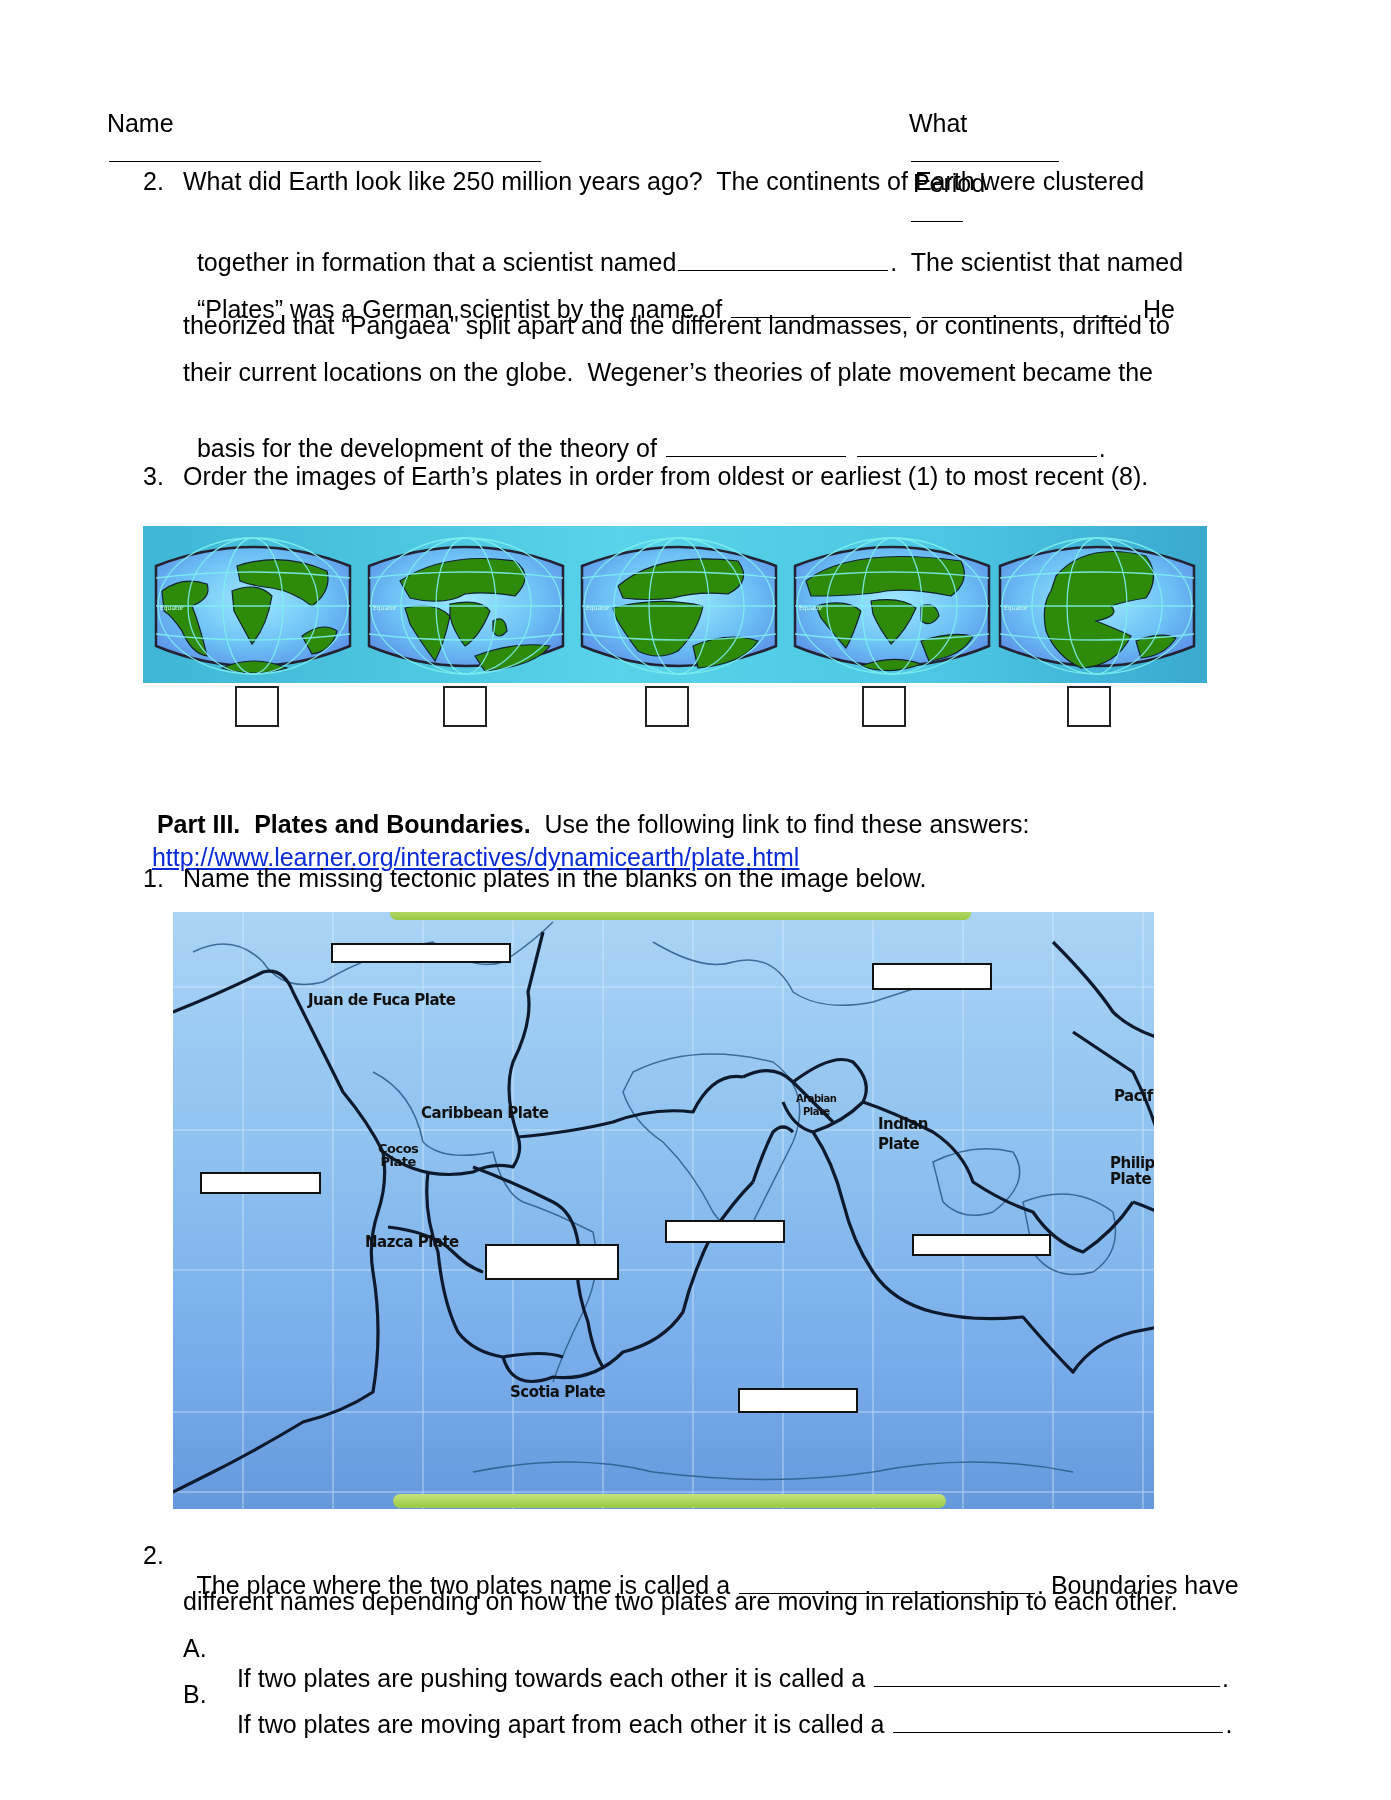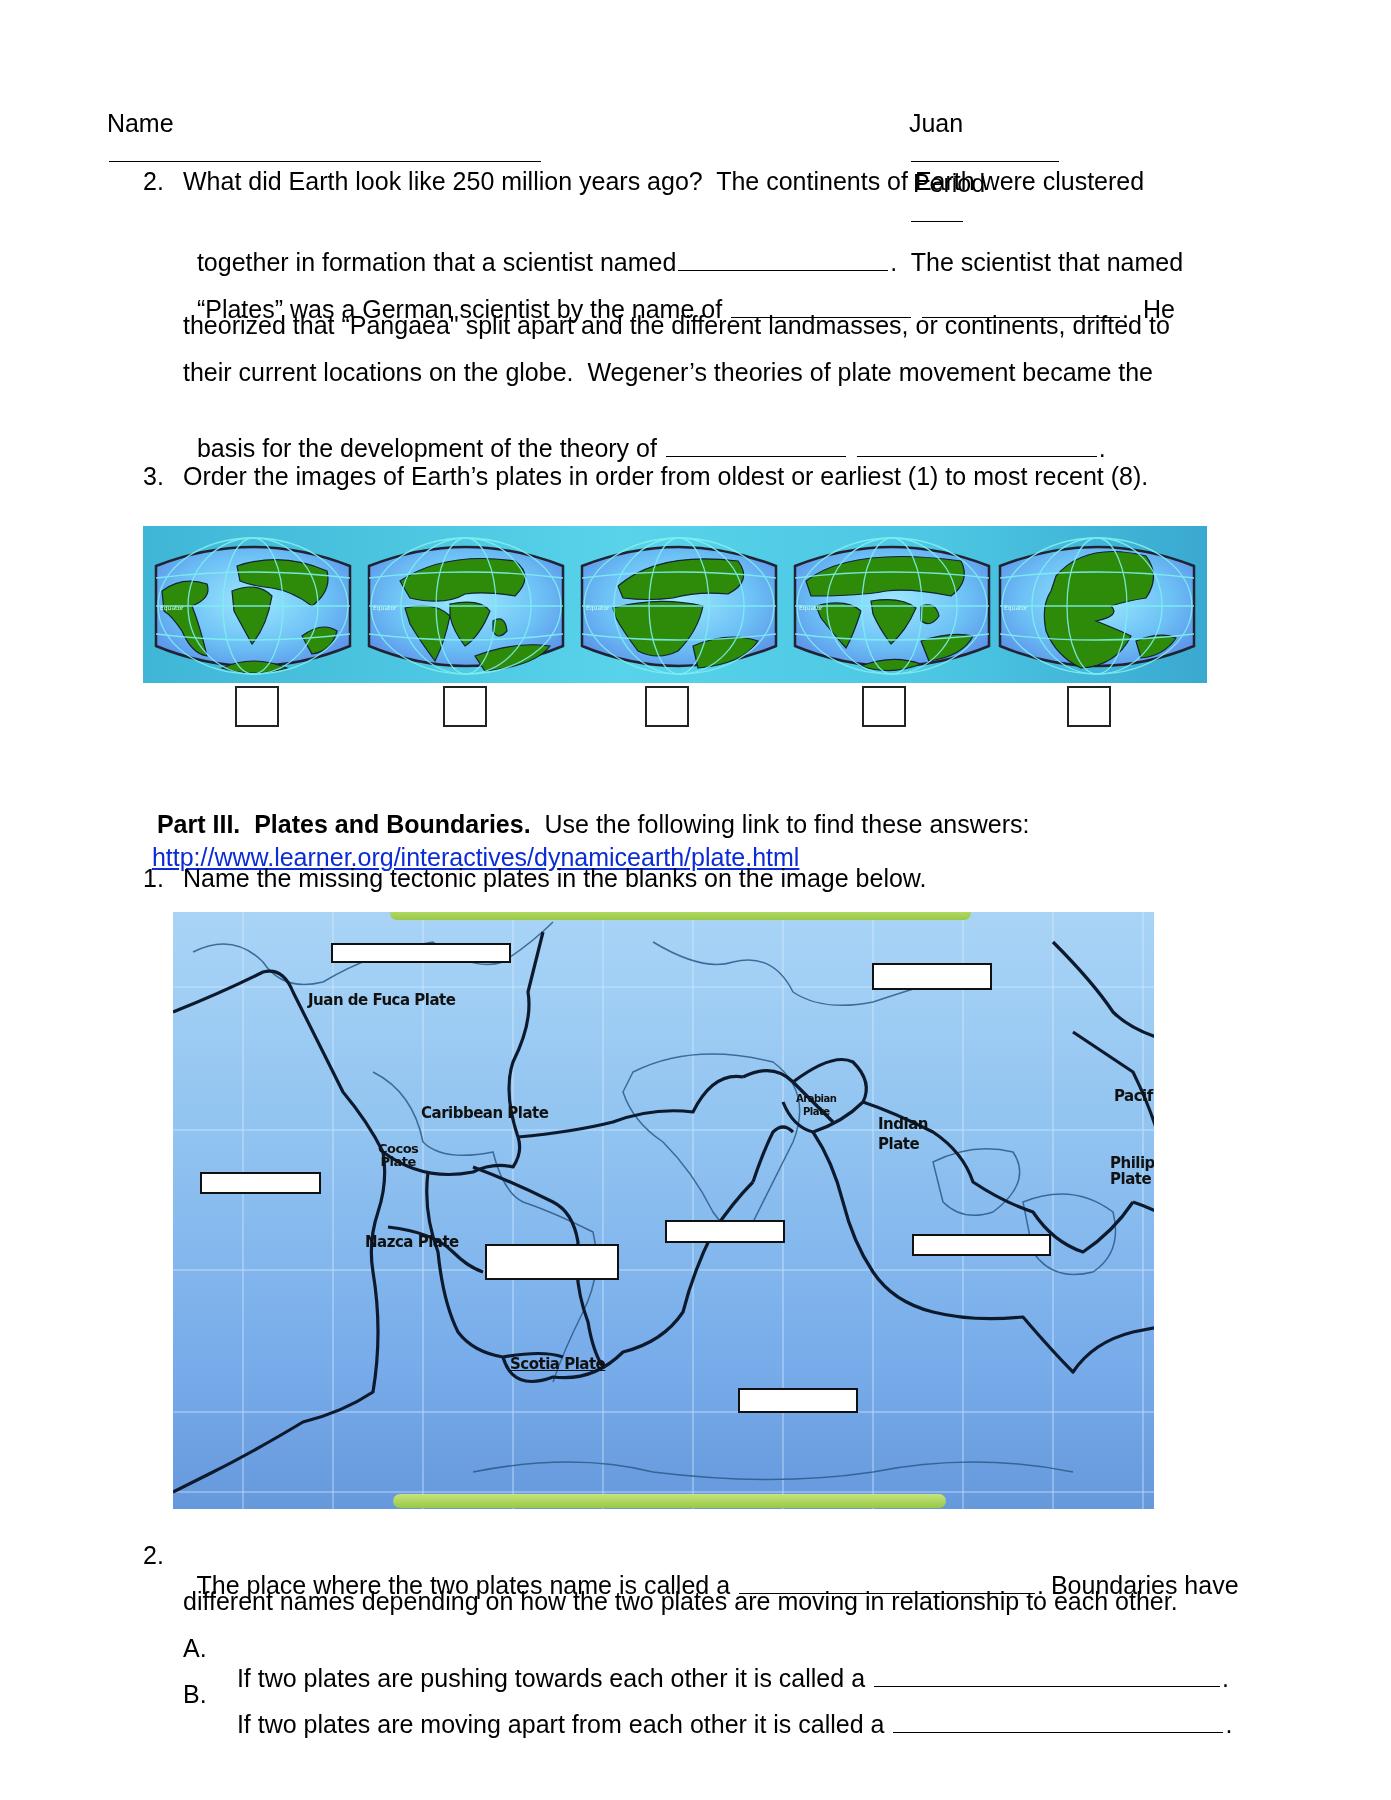--- a/index.html
+++ b/index.html
@@ -23,21 +23,21 @@
   .map-blank { position: absolute; background: #fff; border: 2px solid #111; box-sizing: border-box; }
 </style>
 </head>
 <body>
 
 <div class="abs txt" style="left:93px; top:78px;">
   <span>Name</span>
   <span class="blank" style="width:432px;"></span>
 </div>
 <div class="abs txt" style="left:895px; top:78px;">
-  <span>Juan</span>
+  <span>What</span>
   <span class="blank" style="width:148px;"></span>
   <span style="margin-left:4px;">Period</span>
   <span class="blank" style="width:52px;"></span>
 </div>
 
 <div class="abs txt" style="left:143px; top:166px;">2.</div>
 <div class="abs txt" style="left:183px; top:166px;">What did Earth look like 250 million years ago?  The continents of Earth were clustered</div>
 <div class="abs txt" style="left:183px; top:217px;">
   <span>together in formation that a scientist named</span><span class="blank" style="width:210px;"></span><span>.  The scientist that named</span>
 </div>
@@ -227,21 +227,21 @@
   </svg>
 
   <div class="bar" style="left:217px; top:-6px; width:581px;"></div>
   <div class="bar" style="left:220px; top:582px; width:553px;"></div>
 
   <div class="plate-label" style="left:135px; top:80px;">Juan de Fuca Plate</div>
   <div class="plate-label" style="left:248px; top:193px;">Caribbean Plate</div>
   <div class="plate-label" style="left:205px; top:230px; font-size:13px; line-height:13px; text-align:center;">Cocos
 Plate</div>
   <div class="plate-label" style="left:192px; top:322px;">Nazca Plate</div>
-  <div class="plate-label" style="left:337px; top:444px;text-decoration:underline;">Scotia Plate</div>
+  <div class="plate-label" style="left:337px; top:472px;">Scotia Plate</div>
   <div class="plate-label" style="left:623px; top:180px; font-size:10px; line-height:13px; text-align:center;">Arabian
 Plate</div>
   <div class="plate-label" style="left:705px; top:202px; line-height:20px;">Indian
 Plate</div>
   <div class="plate-label" style="left:941px; top:176px;">Pacific Plate</div>
   <div class="plate-label" style="left:937px; top:243px;">Philippine
 Plate</div>
 
   <div class="map-blank" style="left:158px; top:31px; width:180px; height:20px;"></div>
   <div class="map-blank" style="left:699px; top:51px; width:120px; height:27px;"></div>

